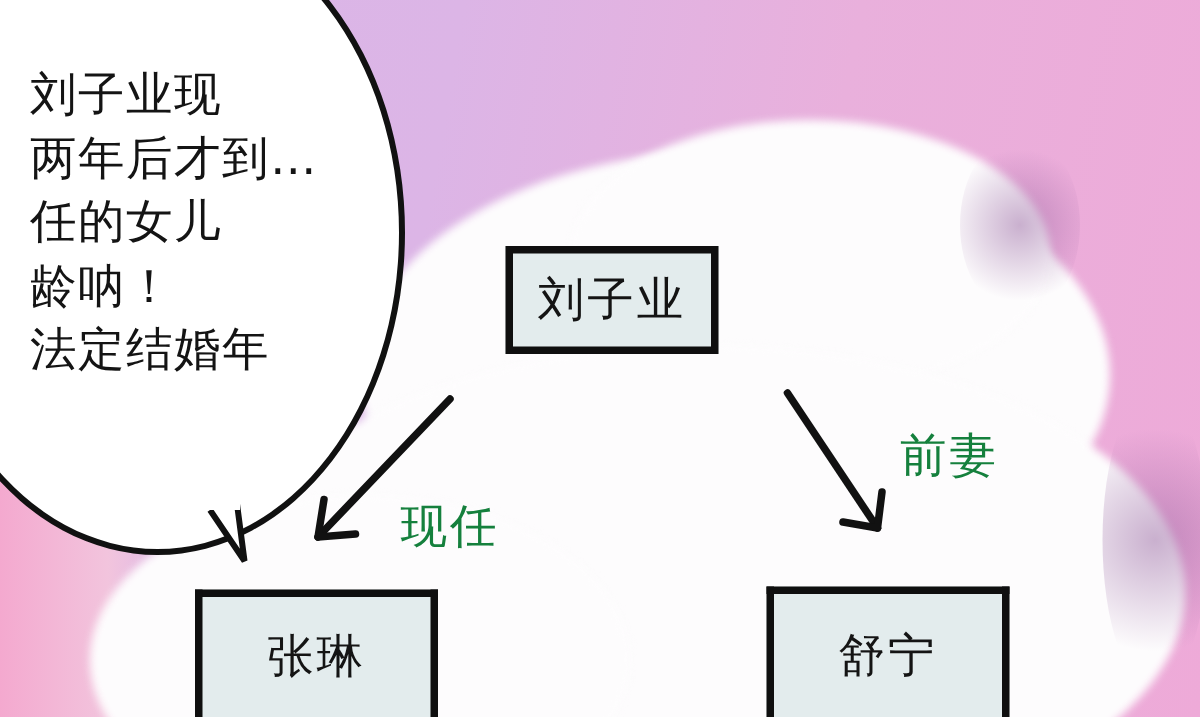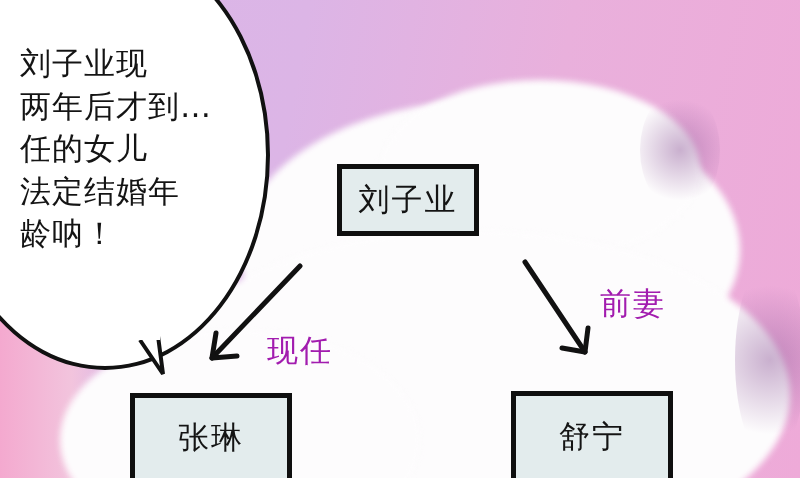--- a/index.html
+++ b/index.html
@@ -15,21 +15,21 @@
                background: radial-gradient(circle, rgba(150,100,160,0.5) 0%, rgba(150,100,160,0) 70%); }
     .bubble { position: absolute; left: -60px; top: -60px; width: 330px; height: 430px;
               background: #fff; border: 4px solid #111; border-radius: 50%; box-sizing: border-box; }
     .bubble-tail { position: absolute; left: 0; top: 0; width: 800px; height: 478px; pointer-events: none; }
     .bubble-text { position: absolute; left: 20px; top: 42px; width: 240px;
                    font-size: 31px; line-height: 42.5px; color: #141414; letter-spacing: 1px; }
     .bubble-text div { white-space: nowrap; }
     .node { position: absolute; box-sizing: border-box; border: 5px solid #0f0f0f;
             background: #e3eced; display: flex; align-items: center; justify-content: center;
             font-size: 31px; color: #141414; letter-spacing: 2px; }
-    .label { position: absolute; font-size: 31px; color: #a21caf; letter-spacing: 2px; }
+    .label { position: absolute; font-size: 31px; color: #15803d; letter-spacing: 2px; }
     svg.arrows { position: absolute; left: 0; top: 0; }
   </style>
 </head>
 <body>
 
 <div class="bg"></div>
 <div class="bg-left"></div>
 
 <div class="cloud" style="left:240px;top:100px;width:500px;height:300px;"></div>
 <div class="cloud" style="left:380px;top:80px;width:320px;height:180px;"></div>
@@ -40,22 +40,22 @@
 
 <div class="bubble"></div>
 <svg class="bubble-tail" width="800" height="478">
   <path d="M140 340 L163 374 L158 336" fill="#fff" stroke="#111" stroke-width="4" stroke-linejoin="miter"></path>
   <rect x="138" y="330" width="22" height="10" fill="#fff"></rect>
 </svg>
 <div class="bubble-text">
   <div>刘子业现</div>
   <div>两年后才到…</div>
   <div>任的女儿</div>
+  <div>龄呐！</div>
   <div>法定结婚年</div>
-  <div>龄呐！</div>
 </div>
 
 <svg class="arrows" width="800" height="478">
   <g stroke="#111" stroke-width="5" fill="none" stroke-linecap="round" stroke-linejoin="round">
     <path d="M300 266 L212 358"></path>
     <path d="M212 358 L216 333 M212 358 L237 356"></path>
     <path d="M525 262 L585 352"></path>
     <path d="M585 352 L562 348 M585 352 L588 328"></path>
   </g>
 </svg>

